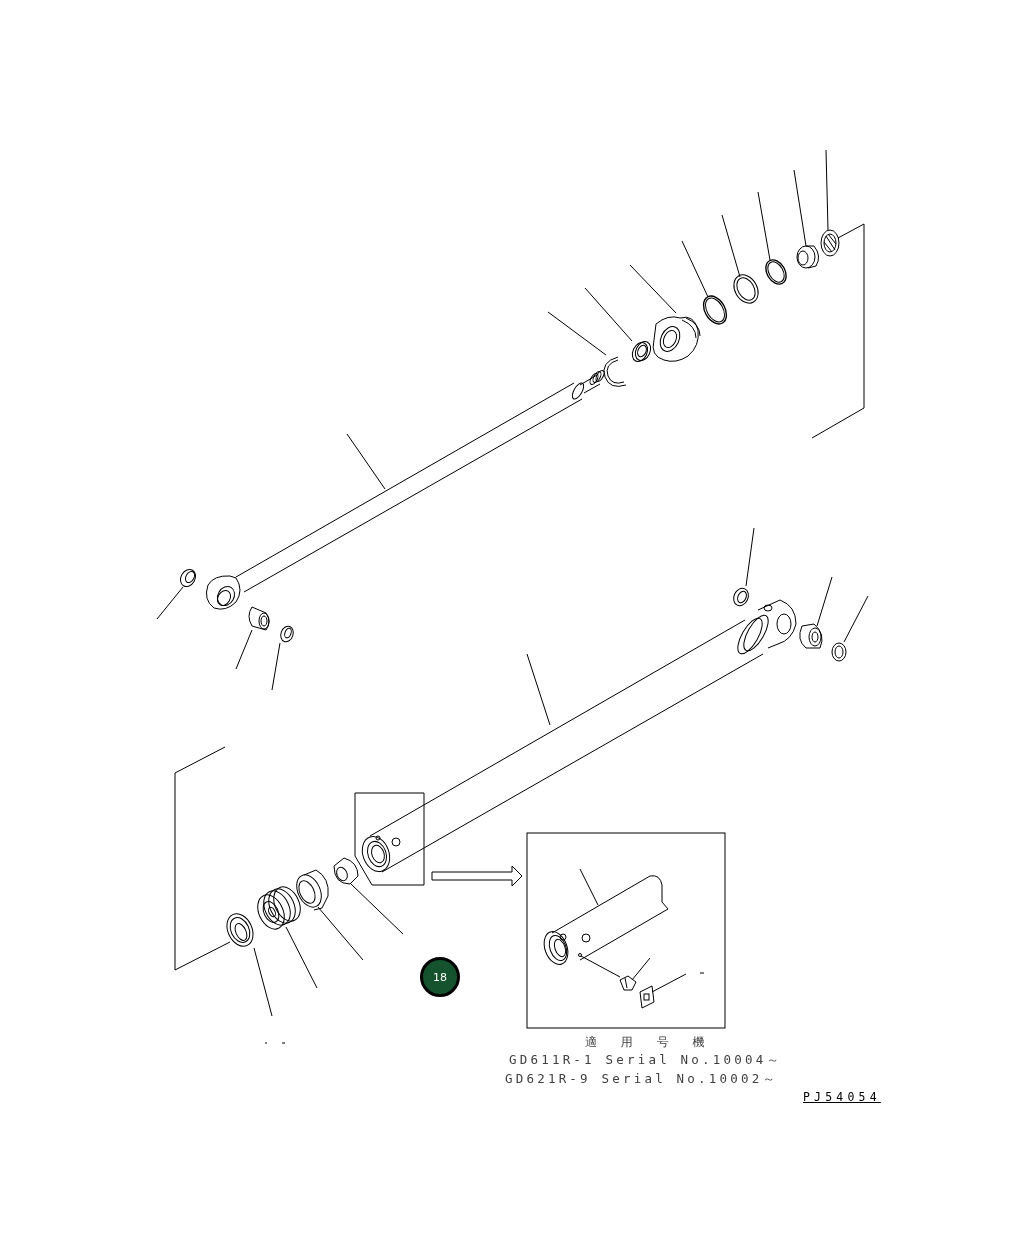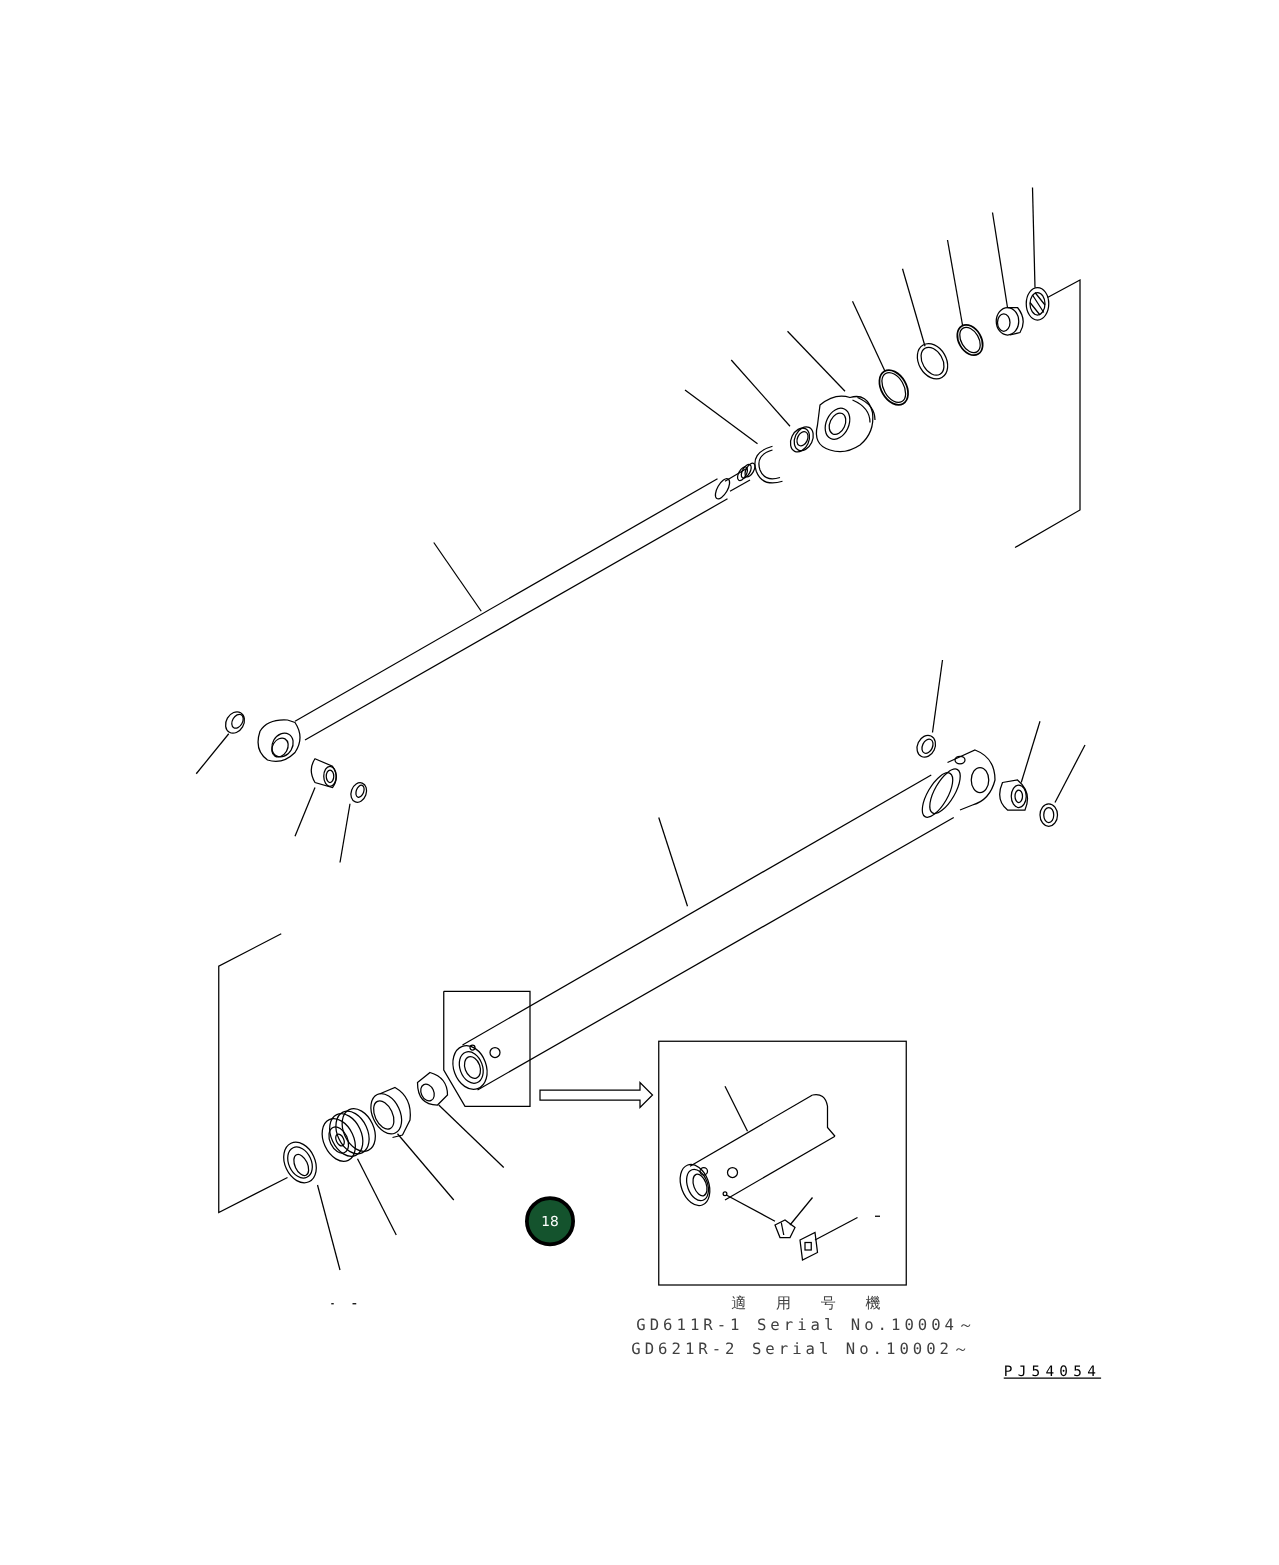--- a/index.html
+++ b/index.html
@@ -216,14 +216,14 @@
     </g>
     <line class="ln" x1="652" y1="992" x2="686" y2="974"></line>
     <line class="ln" x1="700" y1="973" x2="704" y2="973"></line>
   </g>
 </svg>
 
 <div class="badge">18</div>
 
 <div class="caption cap-title">適 用 号 機</div>
 <div class="caption cap-l1">GD611R-1 Serial No.10004～</div>
-<div class="caption cap-l2">GD621R-2 Serial No.10002～</div>
+<div class="caption cap-l2">GD621R-9 Serial No.10002～</div>
 <div class="code">PJ54054</div>
 
 </body></html>

